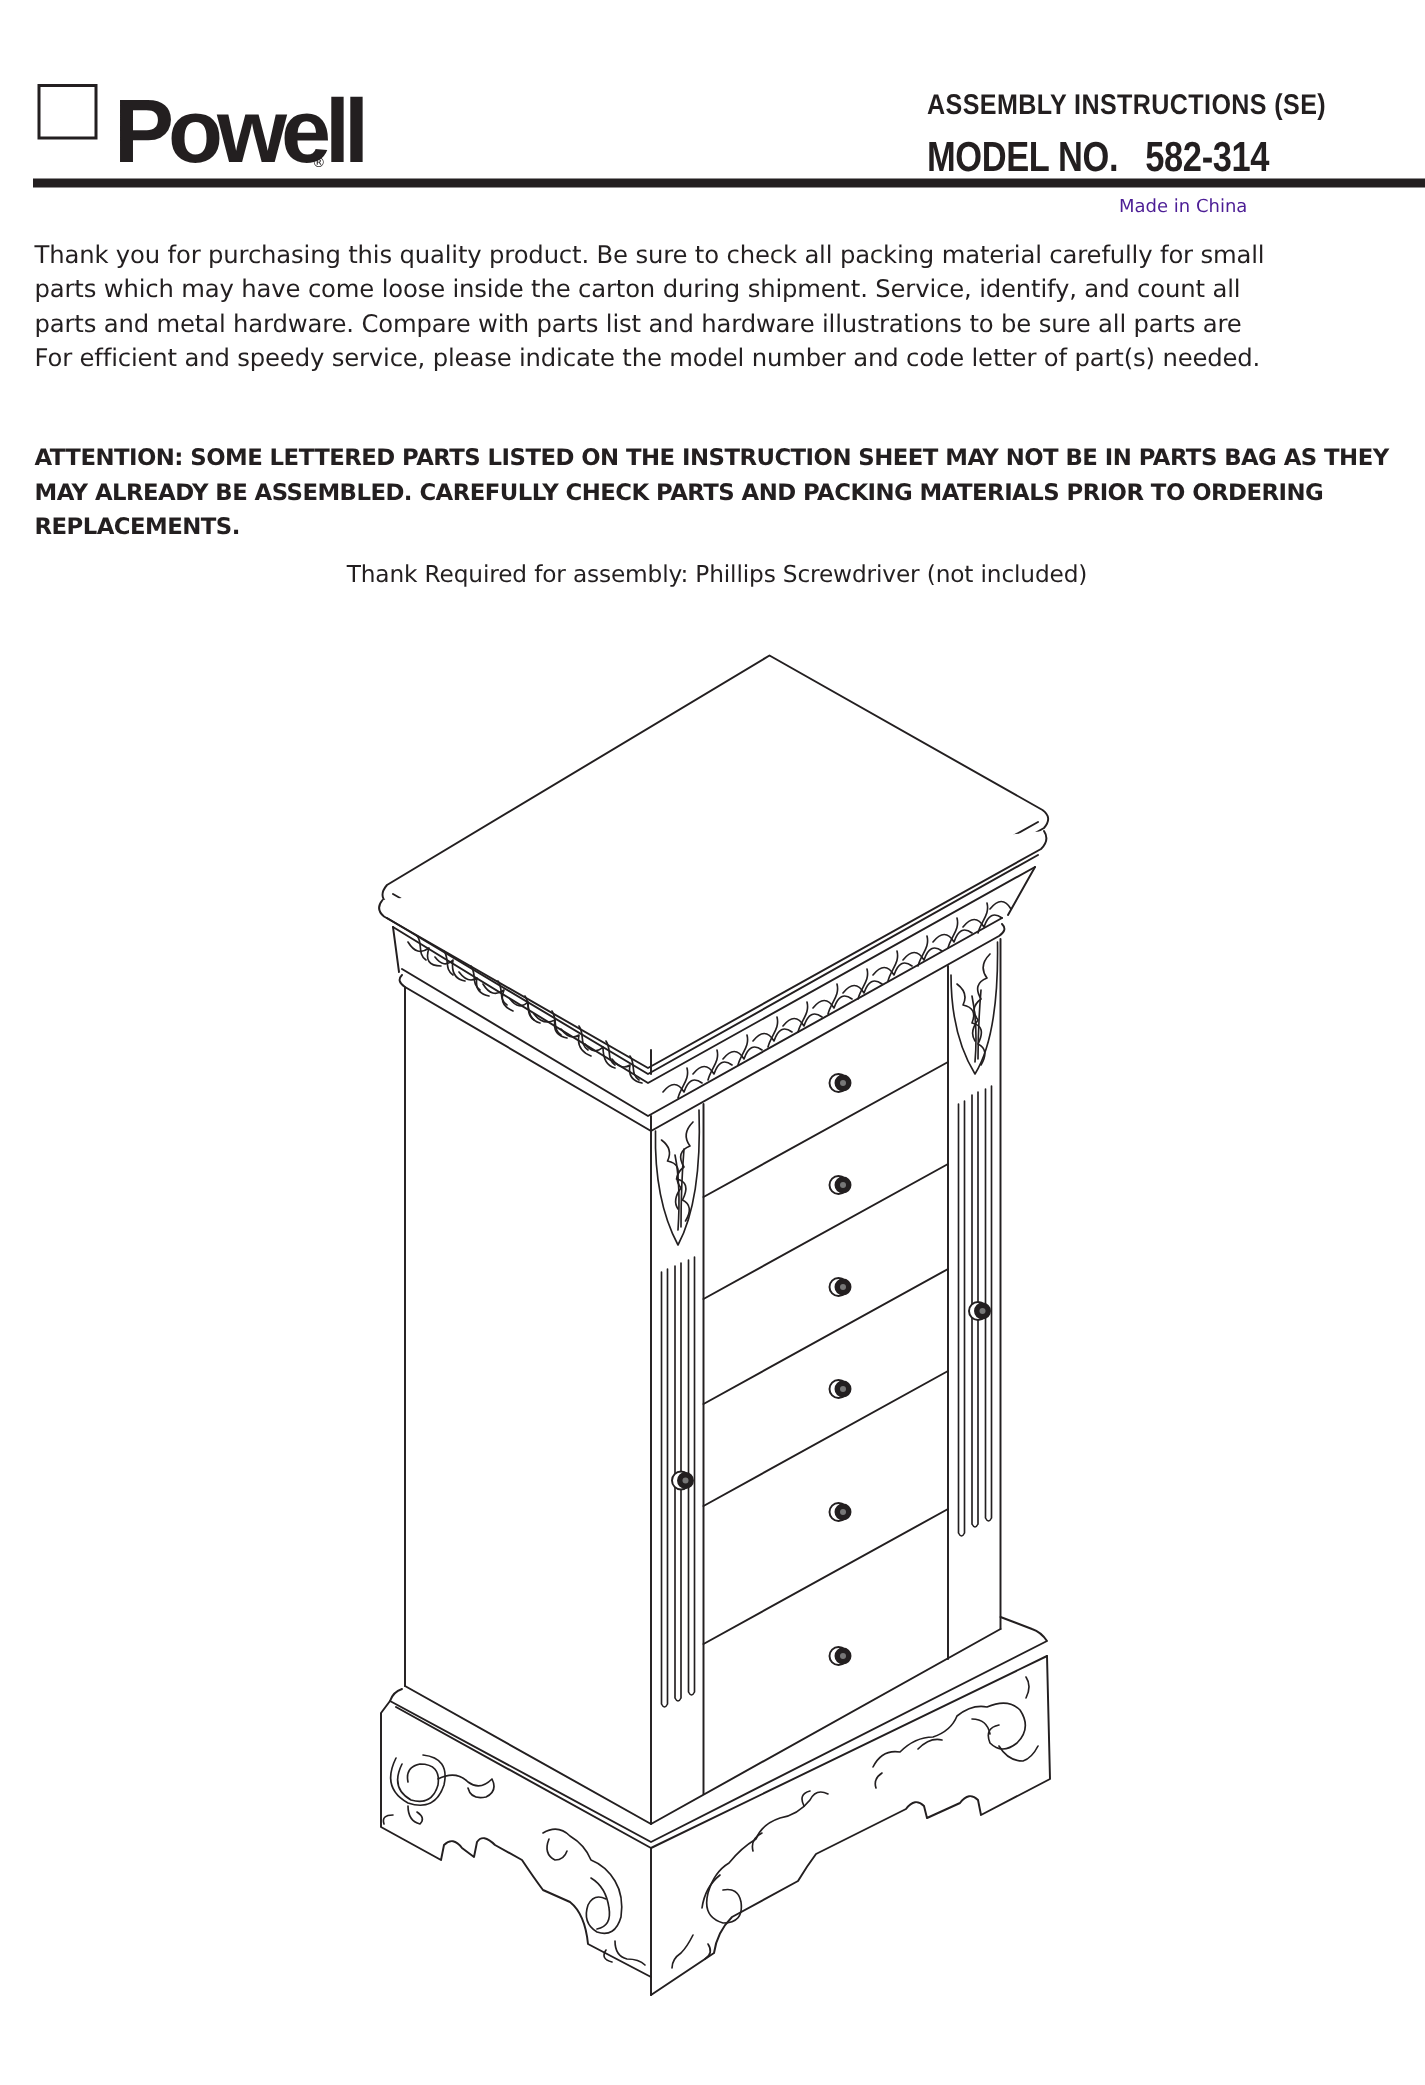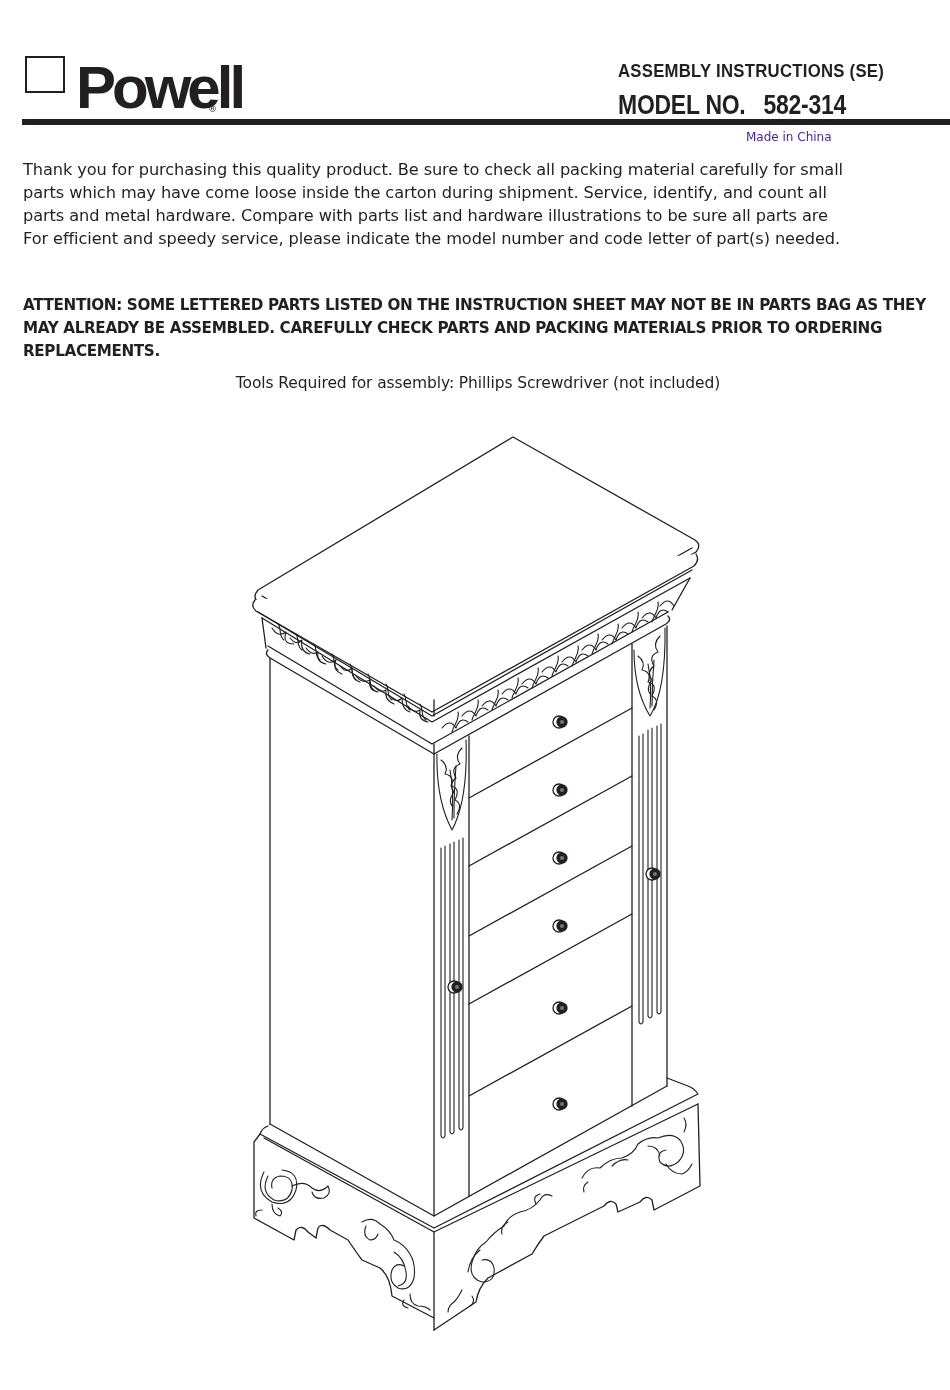--- a/index.html
+++ b/index.html
@@ -42,21 +42,21 @@
   <div>parts and metal hardware. Compare with parts list and hardware illustrations to be sure all parts are</div>
   <div>For efficient and speedy service, please indicate the model number and code letter of part(s) needed.</div>
 </div>
 
 <div class="attention">
   <div>ATTENTION: SOME LETTERED PARTS LISTED ON THE INSTRUCTION SHEET MAY NOT BE IN PARTS BAG AS THEY</div>
   <div>MAY ALREADY BE ASSEMBLED. CAREFULLY CHECK PARTS AND PACKING MATERIALS PRIOR TO ORDERING</div>
   <div>REPLACEMENTS.</div>
 </div>
 
-<div class="tools"><span>Tools Required for assembly: Phillips Screwdriver (not included)</span></div>
+<div class="tools"><span>Thank Required for assembly: Phillips Screwdriver (not included)</span></div>
 
 <svg class="illus" width="950" height="1390" viewBox="0 0 950 1390" fill="none" stroke="#231f20" stroke-width="1.3" stroke-linejoin="round" stroke-linecap="round">
 
   <g>
     <path d="M513 437 L695 540 Q702 545 696 552 L434 700 Q430 702 426 700 L258 602 Q252 597 258 590 Z" fill="#fff"></path>
     <path d="M262 596 L432 694 L692 548"></path>
 
     <path d="M255 600 Q250 606 256 611 L432 712 L694 566 Q700 560 696 554" fill="#fff"></path>
     <path d="M258 612 L432 716 L692 570"></path>
     <path d="M434 700 L434 716"></path>

